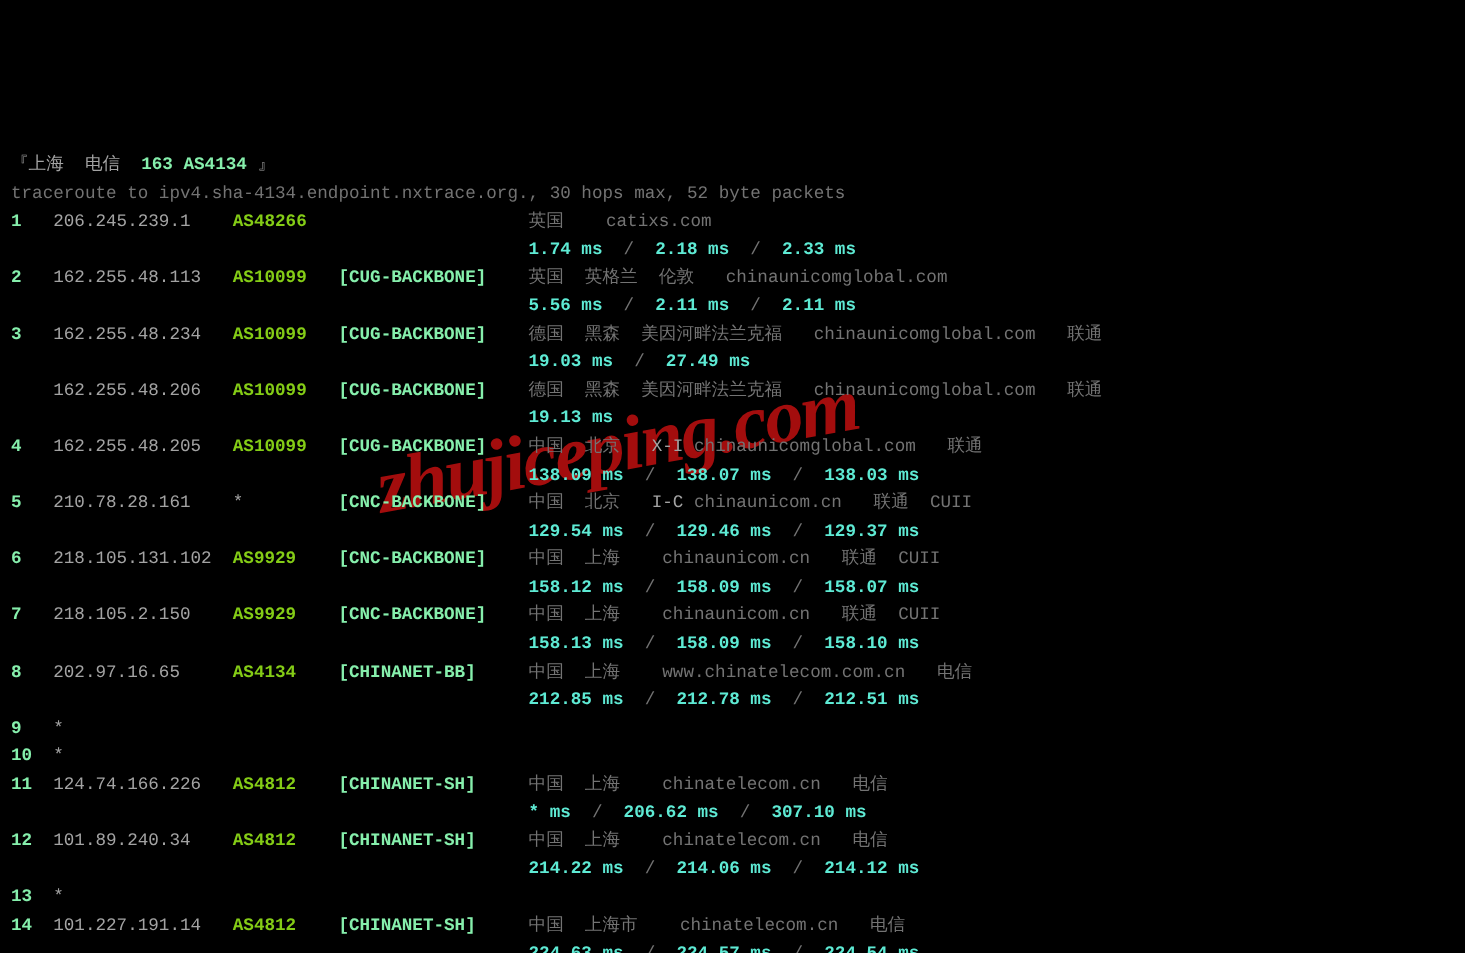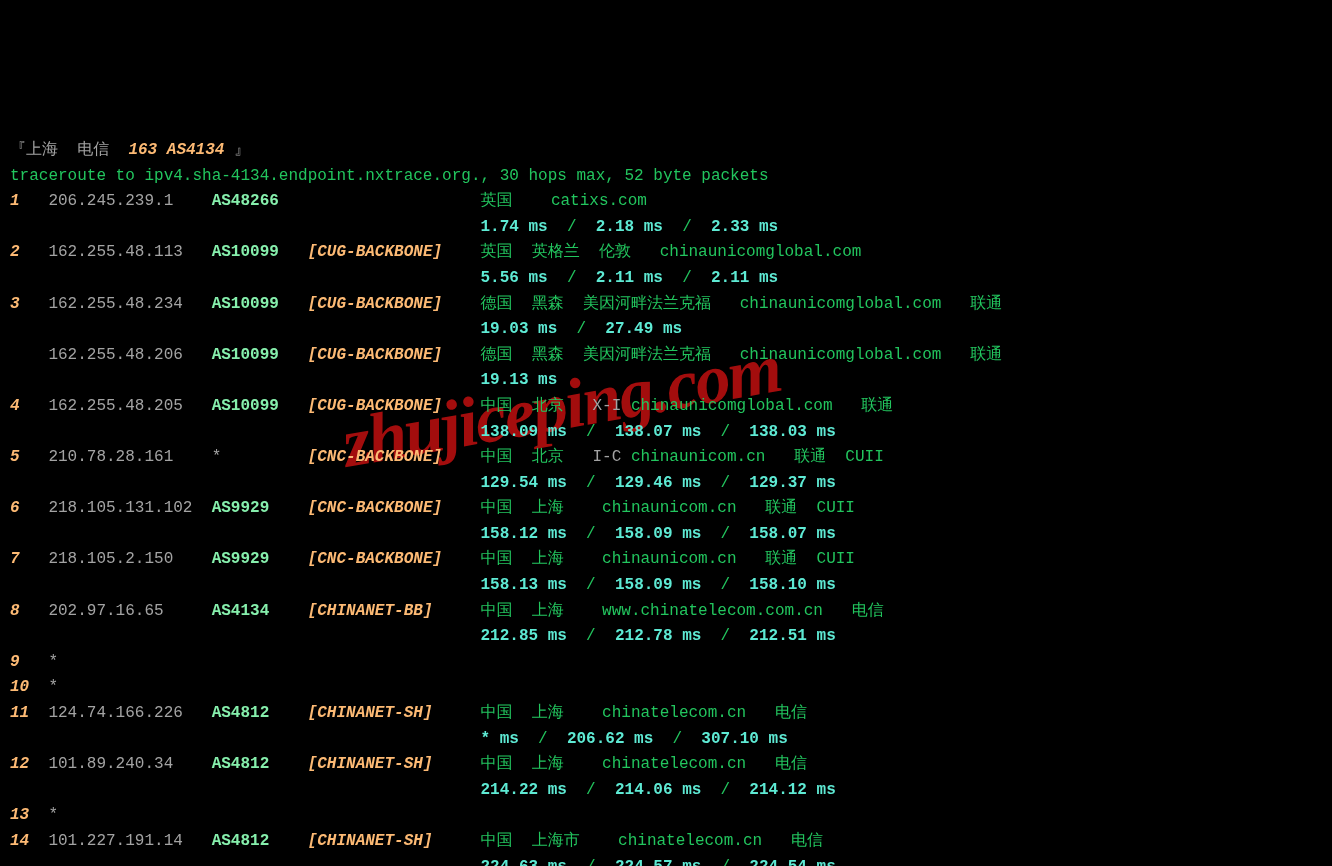--- a/index.html
+++ b/index.html
@@ -6,25 +6,25 @@
     background-color: #000000;
     color: #dddddd;
     font-family: "Courier New", Consolas, monospace;
     font-size: 16px;
     line-height: 1.6;
     margin: 0;
     padding: 10px;
     white-space: pre;
     position: relative;
   }
-  .yellow { color: #fdba74; font-weight: bold; font-style: italic; }
-  .green { color: #86efac; font-weight: bold; text-align: center; }
+  .yellow { color: #86efac; font-weight: bold; }
+  .green { color: #84cc16; font-weight: bold; text-align: center; }
   .cyan { color: #5eead4; font-weight: bold; }
   .white { color: #a3a3a3; }
-  .gray { color: #22c55e; }
+  .gray { color: #737373; }
   .bold { font-weight: normal; }
   #output { position: relative; z-index: 1; }
   .watermark {
     position: absolute;
     top: 350px;
     left: 340px;
     font-size: 70px;
     font-weight: bold;
     color: #cc1111;
     opacity: 0.8;

